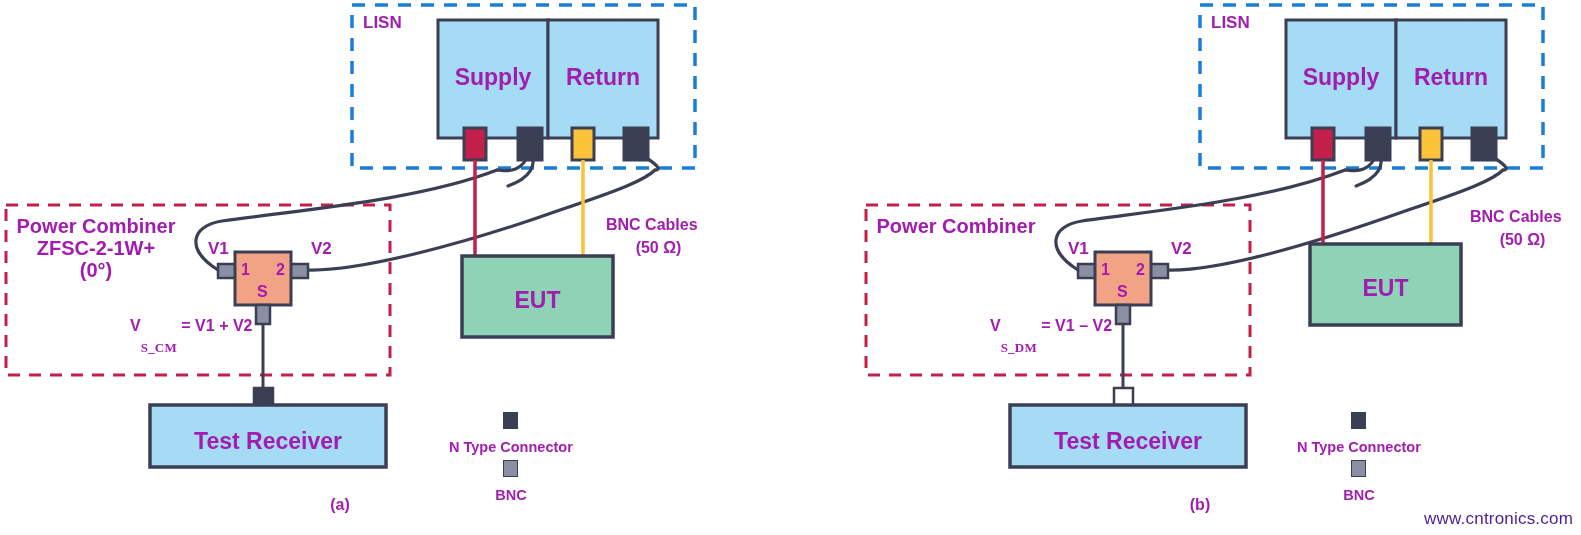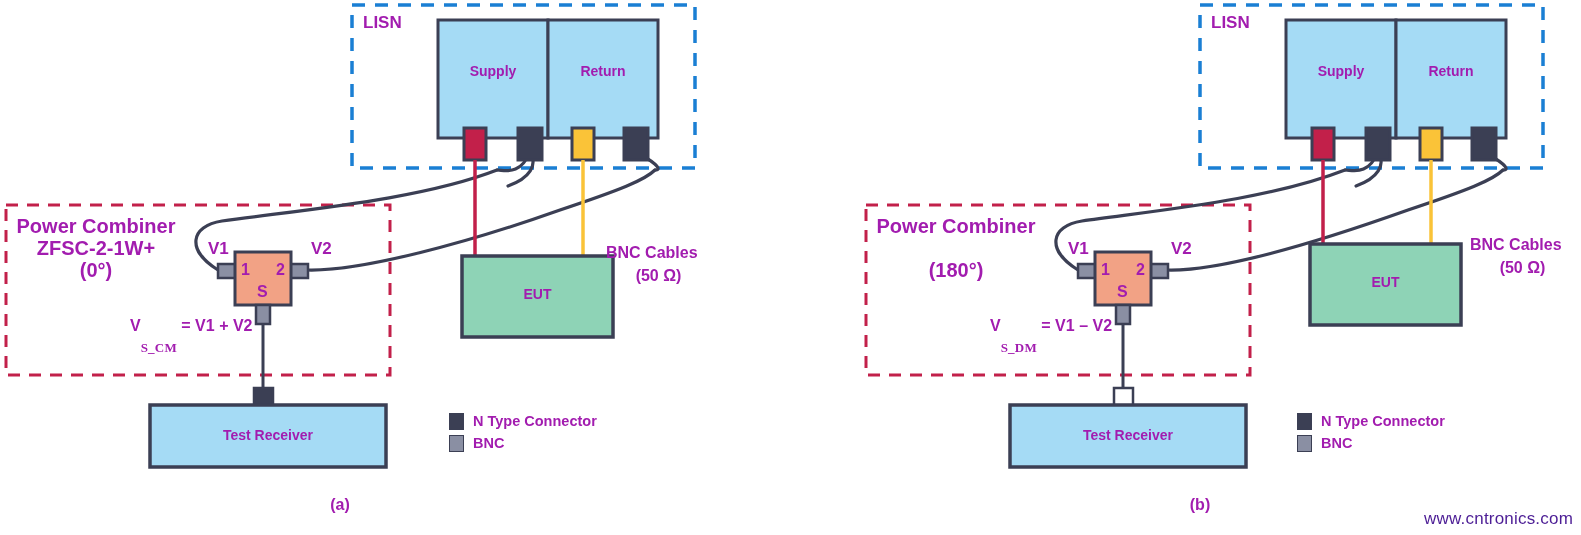--- a/index.html
+++ b/index.html
@@ -27,32 +27,32 @@
 
   .lbl {
     position: absolute;
     color: #a21caf;
     font-weight: bold;
     white-space: nowrap;
     line-height: 1.25;
   }
 
   .t-lisn      { font-size: 17px; }
-  .t-boxlabel  { font-size: 14px; }
+  .t-boxlabel  { font-size: 23px; }
   .t-port      { font-size: 17px; }
   .t-portnum   { font-size: 16px; }
   .t-combiner  { font-size: 20px; }
   .t-eq        { font-size: 16px; }
-  .t-bnc       { font-size: 16px; margin-top: 28px; }
+  .t-bnc       { font-size: 16px; }
   .t-legend    { font-size: 14.5px; }
   .t-caption   { font-size: 16px; }
 
   .sub { font-size: 13px; vertical-align: baseline; position: relative; top: 21px; letter-spacing: .2px; font-family: Liberation Serif, serif; }
 
-  .legend-row { display: flex; align-items: center; gap: 9px; margin-bottom: 4px; }
+  .legend-row { display: flex; align-items: center; gap: 9px; margin-bottom: 4px; flex-direction: column; }
   .legend-sw { width: 15px; height: 17px; border: 1.5px solid #3b3f54; flex: 0 0 auto; }
   .sw-n   { background: #3b3f54; }
   .sw-bnc { background: #8a8fa3; }
 
   .wm {
     position: absolute;
     right: 8px; bottom: 6px;
     color: #4c1d95;
     font-size: 17px;
     font-weight: normal;
@@ -175,21 +175,20 @@
       <rect x="254" y="388" width="19" height="18" fill="#ffffff" stroke="#3b3f54" stroke-width="2.5"></rect>
 
       <rect x="150" y="405" width="236" height="62" fill="#a5dbf5" stroke="#3b3f54" stroke-width="3.5"></rect>
     </svg>
 
     <div class="lbl t-lisn" style="left:351px; top:12px;">LISN</div>
     <div class="lbl t-boxlabel" style="left:426px; top:63px; width:110px; text-align:center;">Supply</div>
     <div class="lbl t-boxlabel" style="left:536px; top:63px; width:110px; text-align:center;">Return</div>
 
     <div class="lbl t-combiner" style="left:6px; top:214px; width:180px; text-align:center;">Power Combiner</div>
-    <div class="lbl t-combiner" style="left:6px; top:258px; width:180px; text-align:center;">(180°)</div>
 
     <div class="lbl t-port" style="left:208px; top:238px;">V1</div>
     <div class="lbl t-port" style="left:311px; top:238px;">V2</div>
     <div class="lbl t-portnum" style="left:241px; top:260px;">1</div>
     <div class="lbl t-portnum" style="left:276px; top:260px;">2</div>
     <div class="lbl t-portnum" style="left:257px; top:282px;">S</div>
 
     <div class="lbl t-eq" style="left:130px; top:316px;"><span>V</span><span class="sub">S_DM</span><span> = V1 – V2</span></div>
 
     <div class="lbl t-boxlabel" style="left:450px; top:274px; width:151px; text-align:center;">EUT</div>

